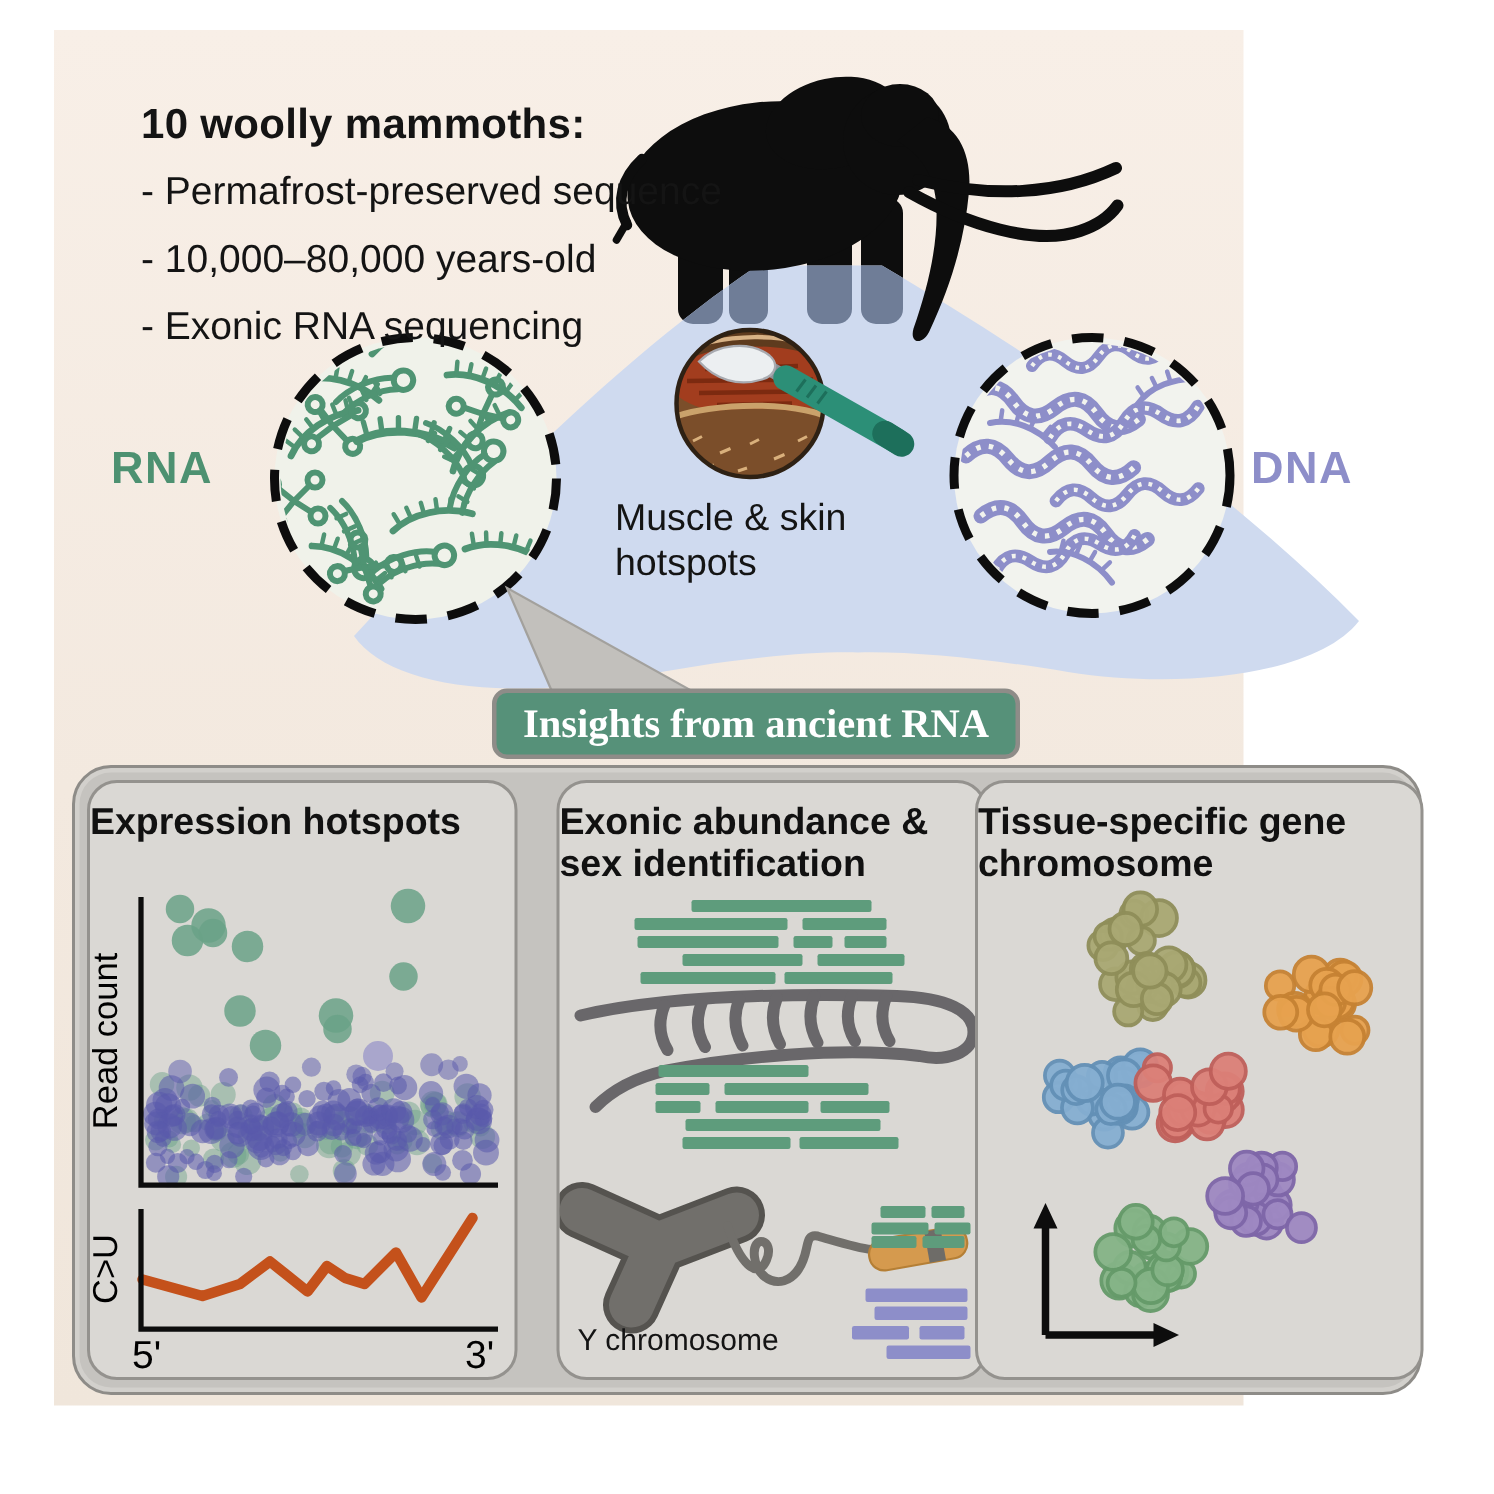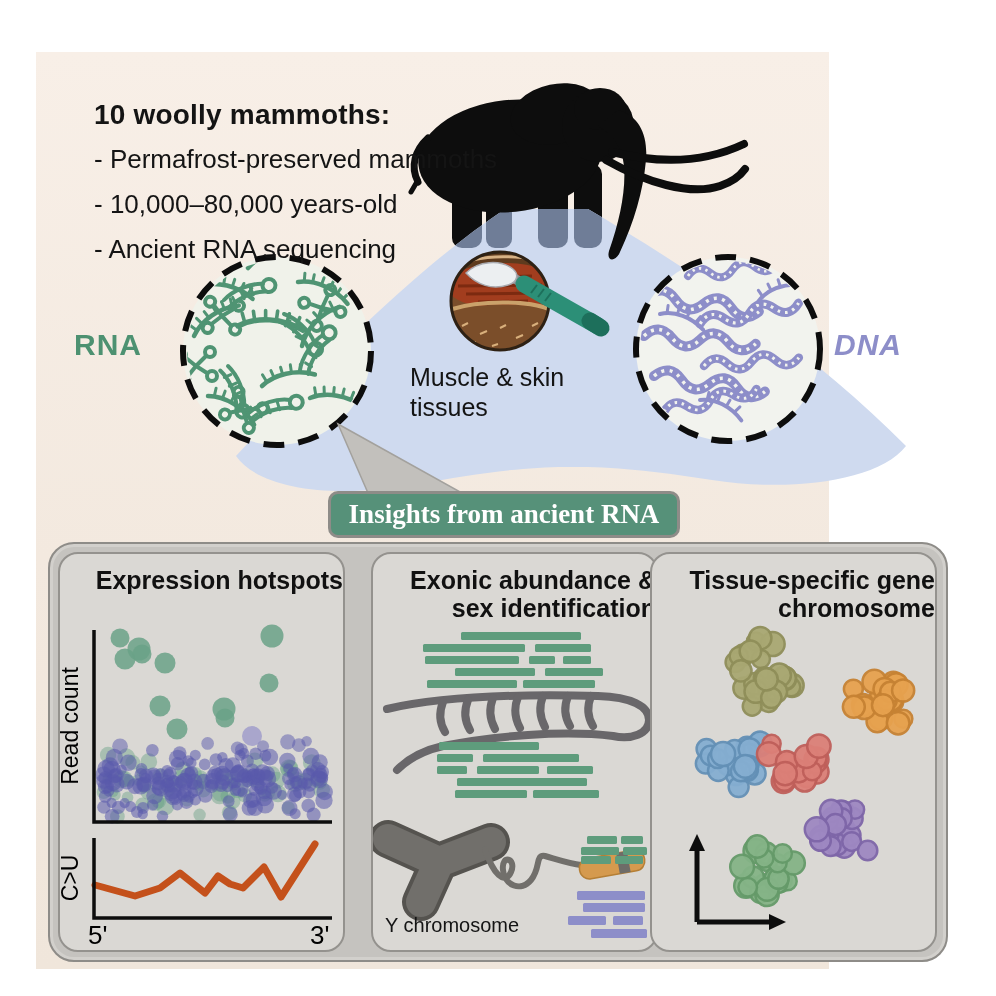--- a/index.html
+++ b/index.html
@@ -1,44 +1,44 @@
 <!DOCTYPE html>
 <html><head>
 <meta charset="utf-8">
 <style>
   html,body{margin:0;padding:0;background:#ffffff;width:996px;height:996px;
     font-family:"Liberation Sans","DejaVu Sans",sans-serif;}
   #stage{position:relative;width:996px;height:996px;background:#ffffff;overflow:hidden;}
-  #canvas{position:absolute;left:36px;top:52px;width:793px;height:917px;
+  #canvas{position:absolute;left:36px;top:20px;width:793px;height:917px;
     background:linear-gradient(180deg,#f8efe7 0%,#f3e9df 55%,#f0e6db 100%);}
   #top-svg{position:absolute;left:0;top:0;width:924px;height:917px;z-index:1;pointer-events:none;}
   
   #header{position:absolute;left:58px;top:40px;z-index:2;color:#141414;}
   #header .h-title{font-size:28px;font-weight:bold;line-height:45px;letter-spacing:.2px;}
   #header .h-bullet{font-size:26px;line-height:45px;}
   
   .side-label{position:absolute;z-index:2;font-weight:bold;font-size:30px;letter-spacing:1px;}
   #rna-label{left:38px;top:276px;color:#4d9171;}
-  #dna-label{left:798px;top:276px;color:#8d8ec9;font-style:italic;}
+  #dna-label{left:798px;top:276px;color:#8d8ec9;}
   #sampling-caption{position:absolute;left:374px;top:310px;width:180px;z-index:2;
     font-size:25px;line-height:30px;color:#141414;}
   
   #banner{position:absolute;left:292px;top:439px;width:346px;height:41px;z-index:3;
     background:#569179;border:3px solid #8e8c88;border-radius:10px;
     color:#ffffff;font-weight:bold;font-size:27px;text-align:center;line-height:41px;font-family:Liberation Serif, serif;}
   
   #insights-container{position:absolute;left:12px;top:490px;width:896px;height:416px;z-index:2;
     background:#c5c3bf;border:2px solid #8e8c88;border-radius:26px;
     box-shadow:inset 0 0 0 3px #d2d0cc;}
   .panel{position:absolute;top:500px;width:283px;height:396px;z-index:3;
     background:#dad8d4;border:2px solid #94928e;border-radius:20px;}
   #panel-1{left:22px;}
   #panel-2{left:317px;margin-left:18px;}
-  #panel-3{left:614px;}
-  .panel-title{position:absolute;left:0;top:12px;width:100%;text-align:right;
+  #panel-3{left:614px;padding-left:12px;}
+  .panel-title{position:absolute;left:0;top:12px;width:100%;text-align:left;
     font-size:25px;font-weight:bold;line-height:28px;color:#111111;}
   .panel-svg{position:absolute;left:0;top:0;width:283px;height:396px;}
 </style>
 </head>
 <body>
 
 <div id="stage">
   <div id="canvas">
 
     <svg id="top-svg" viewBox="36 38 924 917">
@@ -189,31 +189,31 @@
           <path d="M 590 307 L 601 314" stroke="#1d6f5b" stroke-width="17" stroke-linecap="round"></path>
           <path d="M 531 279 l 6 -8 M 538 283 l 6 -8 M 545 287 l 6 -8" stroke="#1d6f5b" stroke-width="2"></path>
         </g>
       </g>
 
       <polygon points="338,410 462,479 368,479" fill="#c2c0bc" stroke="#a3a19d" stroke-width="1.5"></polygon>
     </svg>
 
     <div id="header">
       <div class="h-title">10 woolly mammoths:</div>
-      <div class="h-bullet">- Permafrost-preserved mammoths</div>
+      <div class="h-bullet">- Permafrost-preserved sequence</div>
       <div class="h-bullet">- 10,000–80,000 years-old</div>
-      <div class="h-bullet">- Ancient RNA sequencing</div>
+      <div class="h-bullet">- Exonic RNA sequencing</div>
     </div>
 
     <div id="rna-label" class="side-label">RNA</div>
     <div id="dna-label" class="side-label">DNA</div>
 
     <div id="sampling-caption">
       <div>Muscle &amp; skin</div>
-      <div>tissues</div>
+      <div>hotspots</div>
     </div>
 
     <div id="banner">Insights from ancient RNA</div>
 
     <div id="insights-container"></div>
 
     <div class="panel" id="panel-1">
       <div class="panel-title">
         <div>Expression hotspots</div>
       </div>

